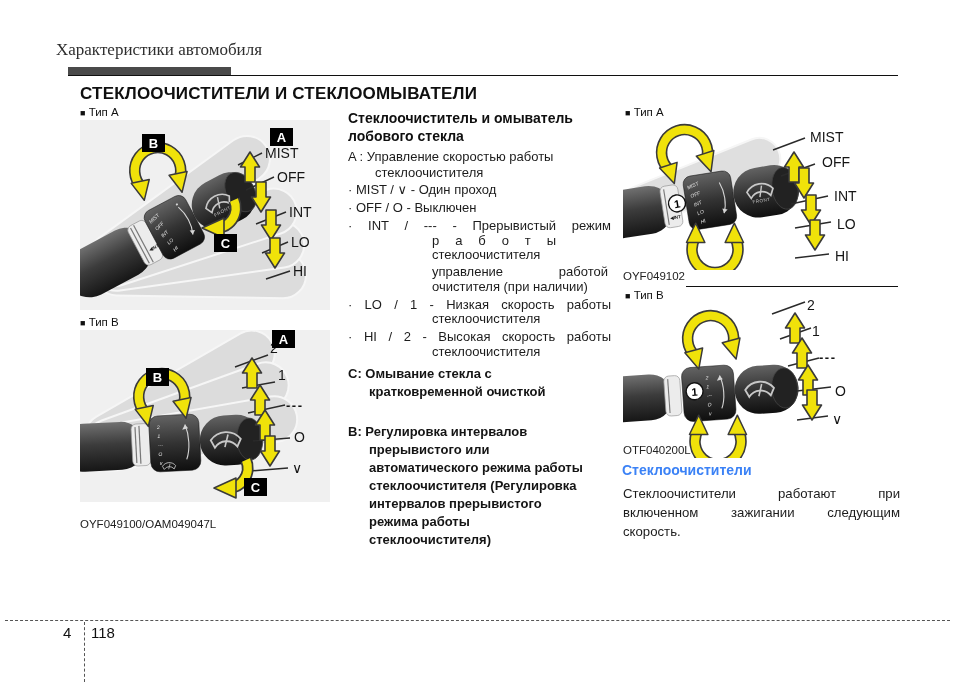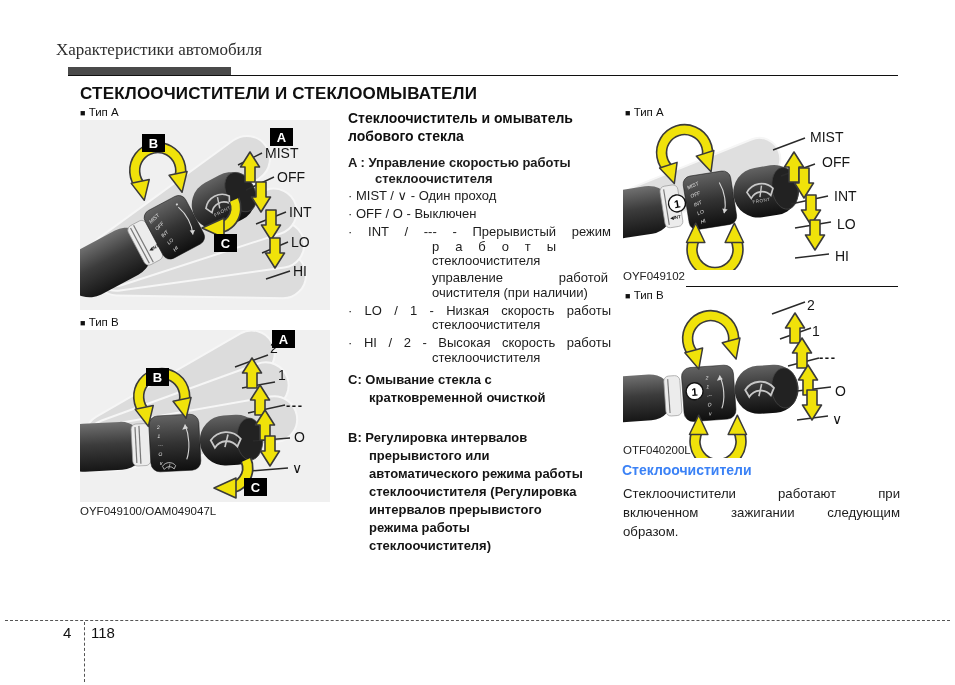--- a/index.html
+++ b/index.html
@@ -11,21 +11,21 @@
   .header-line{left:68px;top:75px;width:830px;height:1.3px;background:#101010}
   .section-title{left:80px;top:84px;font-size:17px;font-weight:bold;color:#0f0f0f;letter-spacing:.2px;white-space:nowrap}
   .typelabel{font-size:11.5px;color:#111;white-space:nowrap}
   .typelabel .sq{font-size:9px}
   .figbox{background:#f0f0f0}
   .caption{font-size:11.5px;color:#222;white-space:nowrap}
   .hline{background:#101010;height:1.2px}
 
   .midcol{left:348px;top:110px;width:263px}
   .mid-h{font-size:14px;font-weight:bold;line-height:17.5px;color:#0f0f0f}
-  .item-title{font-size:13px;font-weight:bold;line-height:16px;margin-top:10px}
+  .item-title{font-size:13px;font-weight:normal;line-height:16px;margin-top:4px}
   .ind27{margin-left:27px}
   .bullets{margin-top:1px;font-size:13px;color:#1c1c1c}
   .bullet{margin-bottom:2.5px}
   .bl{line-height:15.5px}
   .sub{margin-left:84px;line-height:14.5px}
   .jl{text-align:justify;text-align-last:justify}
   .spread{width:124px}
   .jw{width:176px}
   .pb{font-size:13px;font-weight:bold;line-height:18px;color:#141414}
   .pb .ind{margin-left:21px}
@@ -216,21 +216,21 @@
   <g class="callout">
         <rect x="66" y="38" width="23" height="18"></rect>
         <text x="77.5" y="52">B</text>
       </g>
   <g class="callout">
         <rect x="164" y="148" width="23" height="18"></rect>
         <text x="175.5" y="162">C</text>
       </g>
 </svg>
 </div>
-<div class="abs caption" style="left:80px;top:505px;width:250px">OYF049100/OAM049047L</div>
+<div class="abs caption" style="left:80px;top:518px;width:250px">OYF049100/OAM049047L</div>
 
 <div class="abs midcol">
   <div class="mid-h">
     <div>Стеклоочиститель и омыватель</div>
     <div>лобового стекла</div>
   </div>
   <div class="item-title">
     <div>A : Управление скоростью работы</div>
     <div class="ind27">стеклоочистителя</div>
   </div>
@@ -364,18 +364,18 @@
   <use href="#arr" transform="translate(179,42)"></use>
   <use href="#arr" transform="translate(185,69)"></use>
   <use href="#arr" transform="translate(189,124) rotate(180)"></use>
   <use href="#rot" transform="translate(88,44) rotate(-15) scale(.92)"></use>
   <use href="#rot" transform="translate(95,144) rotate(180) scale(.92)"></use>
 </svg>
 </div>
 <div class="abs caption" style="left:623px;top:444px;width:247px">OTF040200L</div>
 
 <div class="abs rcol-h">Стеклоочистители</div>
-<div class="abs rcol-p">Стеклоочистители работают при включенном зажигании следующим образом.</div>
+<div class="abs rcol-p">Стеклоочистители работают при включенном зажигании следующим скорость.</div>
 
 <div class="abs footer-dash"></div>
 <div class="abs footer-vdash"></div>
 <div class="abs footer-num" style="left:63px;top:624px">4</div>
 <div class="abs footer-num" style="left:91px;top:624px">118</div>
 
 </body></html>

